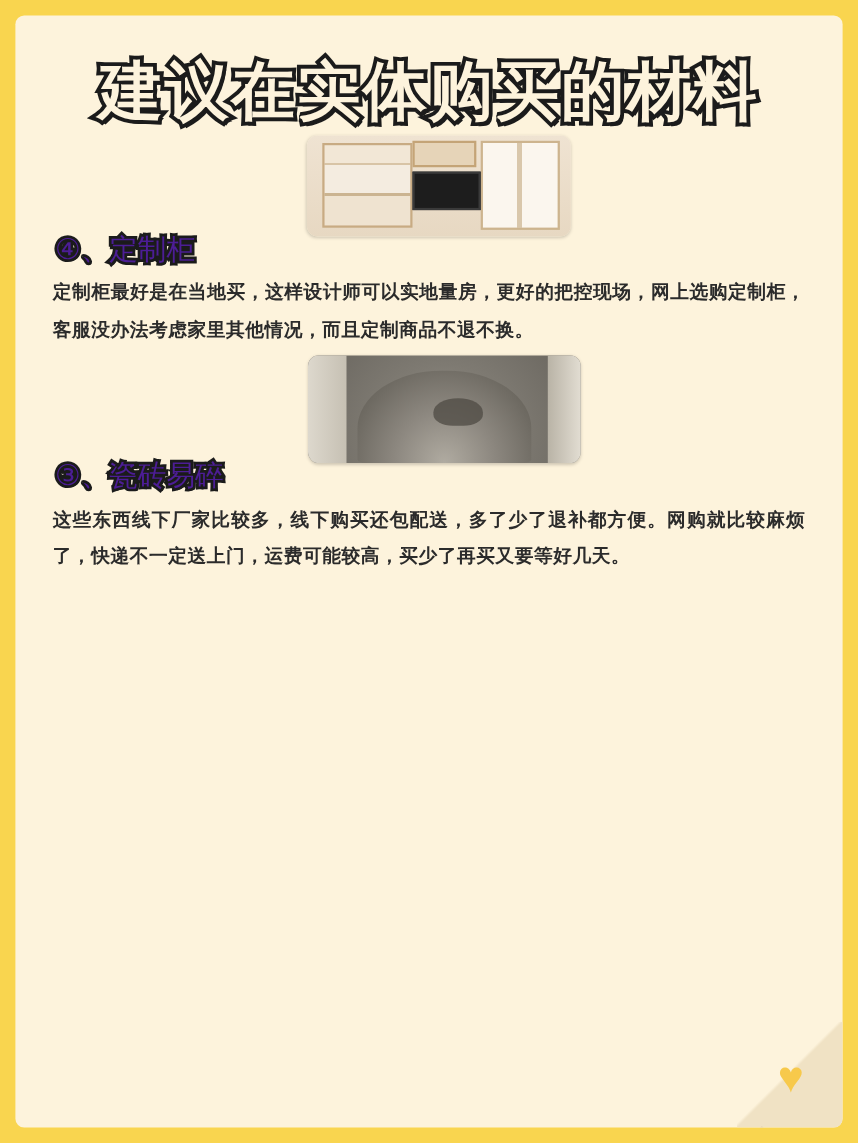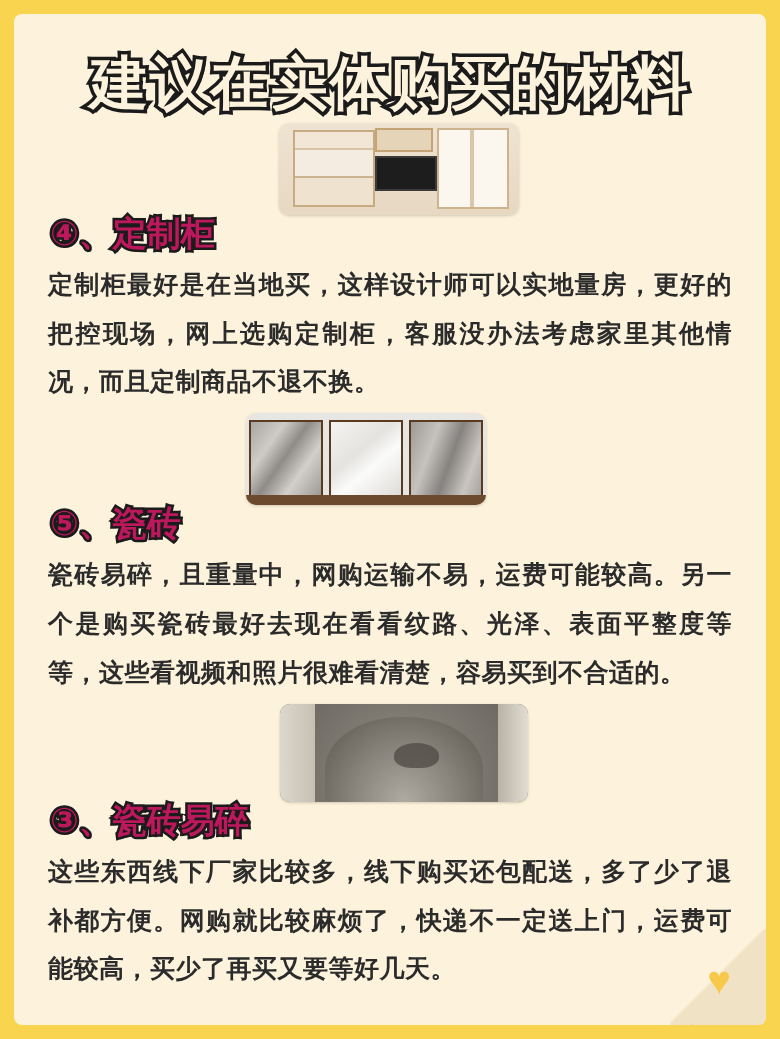--- a/index.html
+++ b/index.html
@@ -201,33 +201,33 @@
     width: 18%;
     height: 26%;
     background: #4e4a43;
     border-radius: 50% 50% 40% 40%;
     opacity: 0.75;
   }
 
   
   .heading {
     font-family: "DejaVu Sans", "Liberation Sans", sans-serif;
-    font-size: 34px;
-    font-weight: bold;
-    color: #be185d;
+    font-size: 26px;
+    font-weight: normal;
+    color: #4c1d95;
     -webkit-text-stroke: 5px #1b1b1b;
     paint-order: stroke fill;
     text-shadow: 2px 2px 0 #1b1b1b;
     margin: -6px 0 6px 2px;
     line-height: 1.3;
     display: inline-block;
   }
   .body-text {
     font-family: "DejaVu Sans", "Liberation Sans", sans-serif;
-    font-size: 25px;
+    font-size: 17px;
     font-weight: bold;
     color: #2b2b2b;
     line-height: 1.95;
     letter-spacing: 0.5px;
     margin: 0;
     text-align: justify;
   }
   
   .corner-fold {
     position: absolute;
@@ -279,33 +279,20 @@
           <div class="img-cabinet">
             <div class="shelfbox"></div>
             <div class="tv"></div>
           </div>
         </div>
       </div>
       <div class="heading">④、定制柜</div>
       <p class="body-text">定制柜最好是在当地买，这样设计师可以实地量房，更好的把控现场，网上选购定制柜，客服没办法考虑家里其他情况，而且定制商品不退不换。</p>
     </div>
 
-    <div class="section">
-      <div class="thumb-row">
-        <div class="thumb thumb-offset-2">
-          <div class="img-tile">
-            <div class="tile-panel tile-a"></div>
-            <div class="tile-panel tile-b"></div>
-            <div class="tile-panel tile-c"></div>
-          </div>
-        </div>
-      </div>
-      <div class="heading">⑤、瓷砖</div>
-      <p class="body-text">瓷砖易碎，且重量中，网购运输不易，运费可能较高。另一个是购买瓷砖最好去现在看看纹路、光泽、表面平整度等等，这些看视频和照片很难看清楚，容易买到不合适的。</p>
-    </div>
 
     <div class="section">
       <div class="thumb-row">
         <div class="thumb wide thumb-offset-3">
           <div class="img-cement">
             <div class="cement-pile"></div>
             <div class="cement-scoop"></div>
           </div>
         </div>
       </div>

